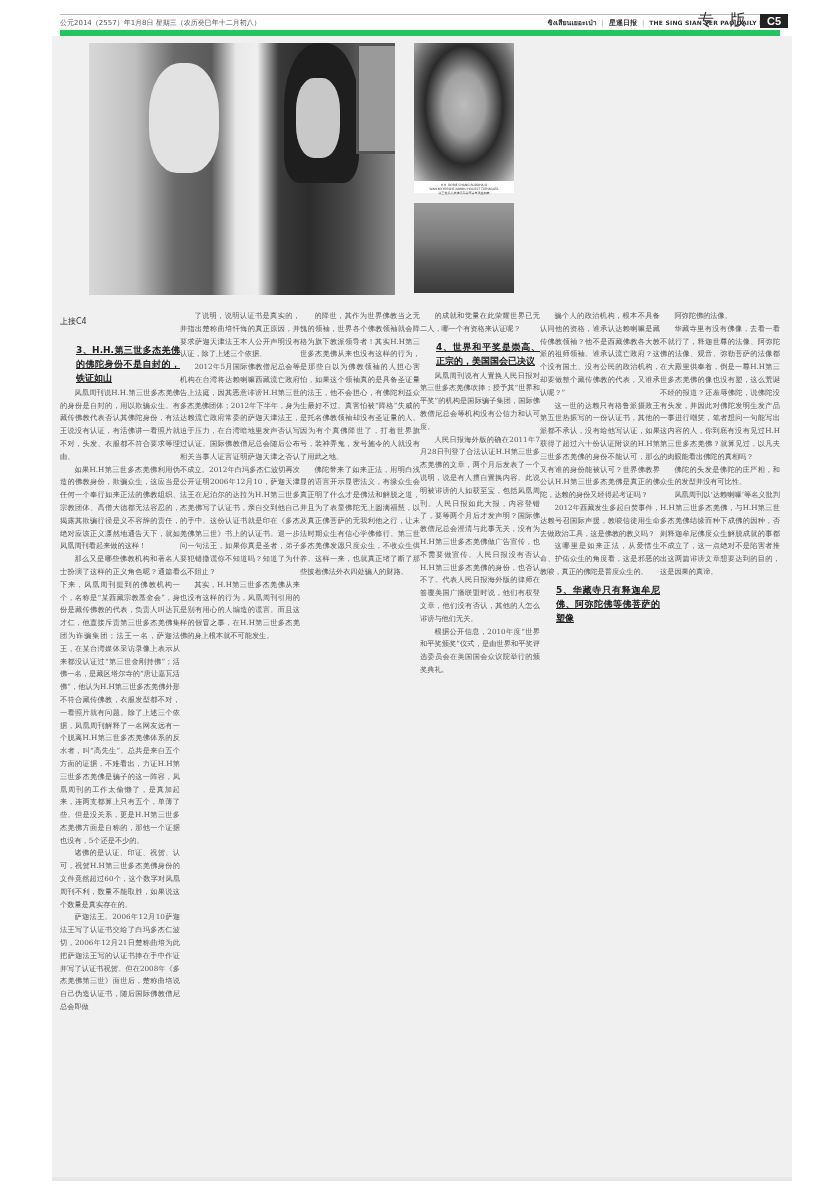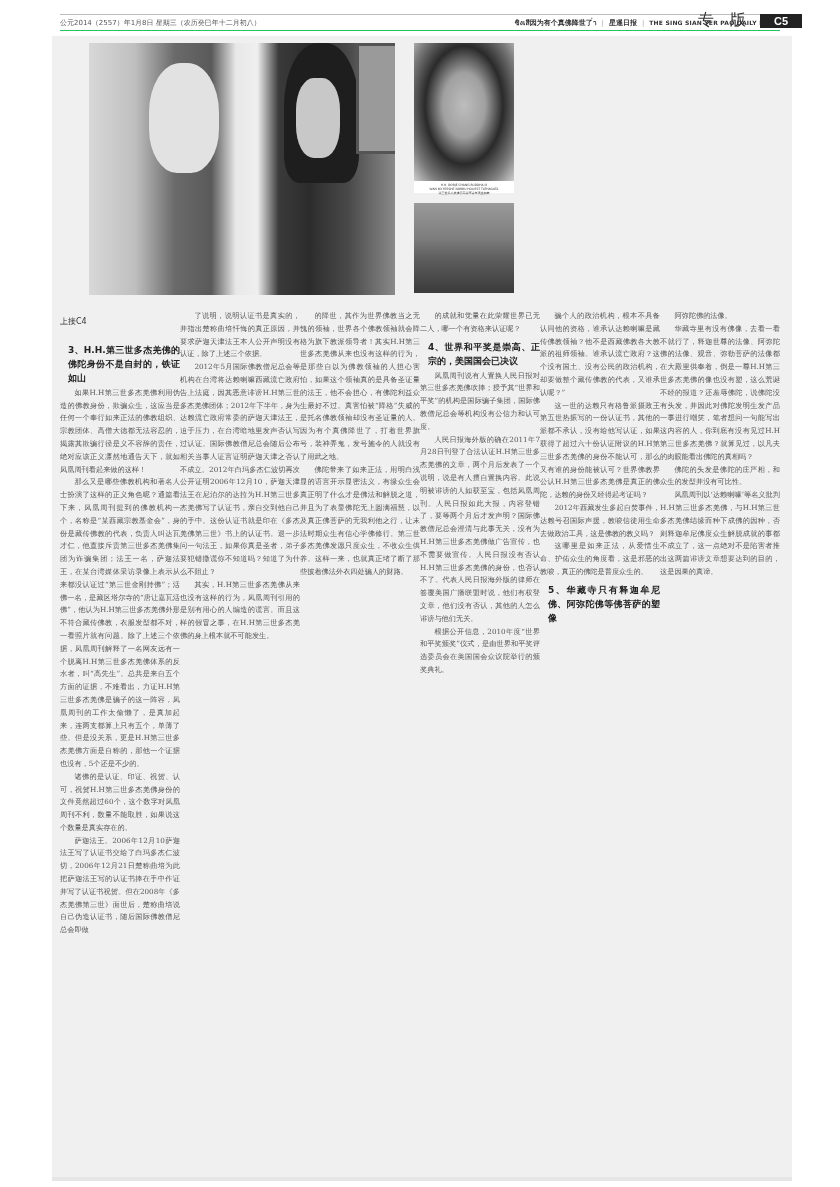--- a/index.html
+++ b/index.html
@@ -1,50 +1,50 @@
 <!DOCTYPE html>
 <html><head>
 <meta charset="utf-8">
 <style>
   html, body { margin:0; padding:0; }
   body { width:840px; height:1187px; background:#ffffff; position:relative; overflow:hidden; font-family:"DejaVu Sans", sans-serif; color:#333; }
-  .masthead { position:absolute; top:14px; left:60px; width:720px; height:15px; border-top:1px solid #bbb; border-bottom:1px solid #22c55e; display:flex; align-items:center; font-size:7px; color:#555; }
+  .masthead { position:absolute; top:14px; left:60px; width:720px; height:15px; border-top:1px solid #bbb; border-bottom:6px solid #22c55e; display:flex; align-items:center; font-size:7px; color:#555; }
   .masthead .date { flex:0 0 auto; }
   .masthead .paper { margin-left:auto; display:flex; align-items:center; gap:5px; font-weight:bold; color:#333; }
   .masthead .paper .sep { color:#aaa; font-weight:normal; }
   .masthead .paper .en { font-size:6px; letter-spacing:0.2px; }
   .section-label { position:absolute; top:10px; left:698px; display:flex; align-items:center; gap:14px; font-size:16px; color:#333; }
-  .section-label .page-num { background:#222; color:#fff; font-weight:bold; font-size:11px; padding:1px 14px; font-family:"Liberation Sans", sans-serif; }
+  .section-label .page-num { background:#222; color:#fff; font-weight:bold; font-size:11px; padding:1px 7px; font-family:"Liberation Sans", sans-serif; }
   .gray-frame { position:absolute; top:36px; left:52px; width:740px; height:1145px; background:#f0f0f0; }
   .photo-main { position:absolute; top:43px; left:89px; width:306px; height:252px; overflow:hidden;
     background:linear-gradient(90deg,#d8d8d8 0%,#bfbfbf 15%,#6a6a6a 28%,#5a5a5a 40%,#e8e8e8 48%,#efefef 55%,#3a3a3a 62%,#2c2c2c 72%,#4a4a4a 85%,#8a8a8a 100%); }
   .photo-main .face-left { position:absolute; left:60px; top:20px; width:70px; height:110px; border-radius:45% 45% 40% 40%; background:#e2e2e2; }
   .photo-main .hair { position:absolute; left:195px; top:0; width:75px; height:140px; border-radius:45% 45% 20% 20%; background:#1e1e1e; }
   .photo-main .face-right { position:absolute; left:207px; top:35px; width:44px; height:80px; border-radius:40%; background:#c8c8c8; }
   .photo-main .frame-pic { position:absolute; left:267px; top:0; width:39px; height:105px; background:#9a9a9a; border:3px solid #555; }
   .photo-portrait { position:absolute; top:43px; left:414px; width:100px; height:150px; background:#fff; }
   .photo-portrait .img { position:absolute; top:0; left:0; width:100px; height:138px;
     background:radial-gradient(ellipse at 50% 45%, #bdbdbd 0%, #a0a0a0 30%, #2a2a2a 55%, #7c7c7c 80%, #cfcfcf 100%); }
   .photo-portrait .caption { position:absolute; top:140px; left:0; width:100px; text-align:center; font-size:3px; line-height:4px; color:#333; }
   .photo-hall { position:absolute; top:203px; left:414px; width:100px; height:90px;
     background:linear-gradient(180deg,#9a9a9a 0%,#7c7c7c 40%,#5a5a5a 65%,#3a3a3a 100%); }
   .columns { position:absolute; top:310px; left:60px; width:720px; height:858px; display:flex; gap:0; }
   .col { flex:1 1 0; font-family:"DejaVu Serif", serif; font-size:7.2px; line-height:12.8px; color:#555; text-align:justify; overflow:hidden; }
   .col p { margin:0; text-indent:2em; }
   .col .cont-label { font-family:"DejaVu Sans", sans-serif; font-size:8px; color:#333; margin:6px 0 14px 0; }
-  .col .subhead { font-family:"DejaVu Sans", sans-serif; font-weight:bold; font-size:9px; line-height:14px; color:#222; margin:4px 0 2px 8px; text-indent:0; }
+  .col .subhead { font-family:"DejaVu Sans", sans-serif; font-weight:bold; font-size:9px; line-height:14px; color:#222; margin:4px 0 2px 16px; text-indent:0;text-decoration:underline; }
   .bottom-bar { position:absolute; top:1177px; left:52px; width:740px; height:4px; background:#e6e6e6; }
 </style>
 </head>
 <body>
 
 <div class="masthead">
   <span class="date">公元2014（2557）年1月8日 星期三（农历癸巳年十二月初八）</span>
   <span class="paper">
-    <span>ซิงเสี因为有个真佛降世了่า</span>
+    <span>ซิงเสียนเยอะเป่า</span>
     <span class="sep">|</span>
     <span>星暹日报</span>
     <span class="sep">|</span>
     <span class="en">THE SING SIAN YER PAO DAILY NEWS</span>
   </span>
 </div>
 <div class="section-label">
   <span>专　版</span>
   <span class="page-num">C5</span>
 </div>
@@ -66,20 +66,21 @@
     <div>第三世多杰羌佛云高益西诺布顶圣如来</div>
   </div>
 </div>
 
 <div class="photo-hall"></div>
 
 <div class="columns">
   <div class="col">
     <div class="cont-label">上接C4</div>
     <div class="subhead">3、H.H.第三世多杰羌佛的佛陀身份不是自封的，铁证如山</div>
+    <p>凤凰周刊说H.H.第三世多杰羌佛的身份是自封的，用以欺骗众生。有藏传佛教代表否认其佛陀身份，有法王说没有认证，有活佛讲一看照片就不对，头发、衣服都不符合要求等理由。</p>
     <p>如果H.H第三世多杰羌佛利用伪造的佛教身份，欺骗众生，这应当是任何一个奉行如来正法的佛教组织、宗教团体、高僧大德都无法容忍的，揭露其欺骗行径是义不容辞的责任，绝对应该正义凛然地通告天下，就如凤凰周刊看起来做的这样！</p>
     <p>那么又是哪些佛教机构和著名人士扮演了这样的正义角色呢？通篇看下来，凤凰周刊提到的佛教机构一个，名称是“某西藏宗教基金会”，身份是藏传佛教的代表，负责人叫达瓦才仁，他直接斥责第三世多杰羌佛集团为诈骗集团；法王一名，萨迦法王，在某台湾媒体采访录像上表示从来都没认证过“第三世金刚持佛”；活佛一名，是藏区塔尔寺的“唐让嘉瓦活佛”，他认为H.H第三世多杰羌佛外形不符合藏传佛教，衣服发型都不对，一看照片就有问题。除了上述三个依据，凤凰周刊解释了一名网友远有一个脱离H.H第三世多杰羌佛体系的反水者，叫“高先生”。总共是来自五个方面的证据，不难看出，力证H.H第三世多杰羌佛是骗子的这一阵容，凤凰周刊的工作太偷懒了，是真加起来，连两支都算上只有五个，单薄了些。但是没关系，更是H.H第三世多杰羌佛方面是自称的，那他一个证据也没有，5个还是不少的。</p>
     <p>诸佛的是认证、印证、祝贺、认可，祝贺H.H第三世多杰羌佛身份的文件竟然超过60个，这个数字对凤凰周刊不利，数量不能取胜，如果说这个数量是真实存在的。</p>
     <p>萨迦法王。2006年12月10萨迦法王写了认证书交给了白玛多杰仁波切，2006年12月21日楚称曲培为此把萨迦法王写的认证书捧在手中作证并写了认证书祝贺。但在2008年《多杰羌佛第三世》面世后，楚称曲培说自己伪造认证书，随后国际佛教僧尼总会即做</p>
   </div>
   <div class="col">
     <p>了说明，说明认证书是真实的，并指出楚称曲培忏悔的真正原因，并要求萨迦天津法王本人公开声明没有认证，除了上述三个依据。</p>
     <p>2012年5月国际佛教僧尼总会等机构在台湾将达赖喇嘛西藏流亡政府告上法庭，因其恶意诽谤H.H第三世多杰羌佛团体；2012年下半年，身为达赖流亡政府常委的萨迦天津法王，迫于压力，在台湾暗地里发声否认写过认证。国际佛教僧尼总会随后公布相关当事人证言证明萨迦天津之否认不成立。2012年白玛多杰仁波切再次公开证明2006年12月10，萨迦天津法王在尼泊尔的达拉为H.H第三世多杰羌佛写了认证书，亲自交到他自己的手中。这份认证书就是印在《多杰羌佛第三世》书上的认证书。退一步问一句法王，如果你真是圣者，弟子要犯错撒谎你不知道吗？知道了为什么不阻止？</p>
     <p>其实，H.H第三世多杰羌佛从来也没有这样的行为，凤凰周刊引用的是别有用心的人编造的谎言。而且这样的假冒之事，在H.H第三世多杰羌佛的身上根本就不可能发生。</p>
   </div>

